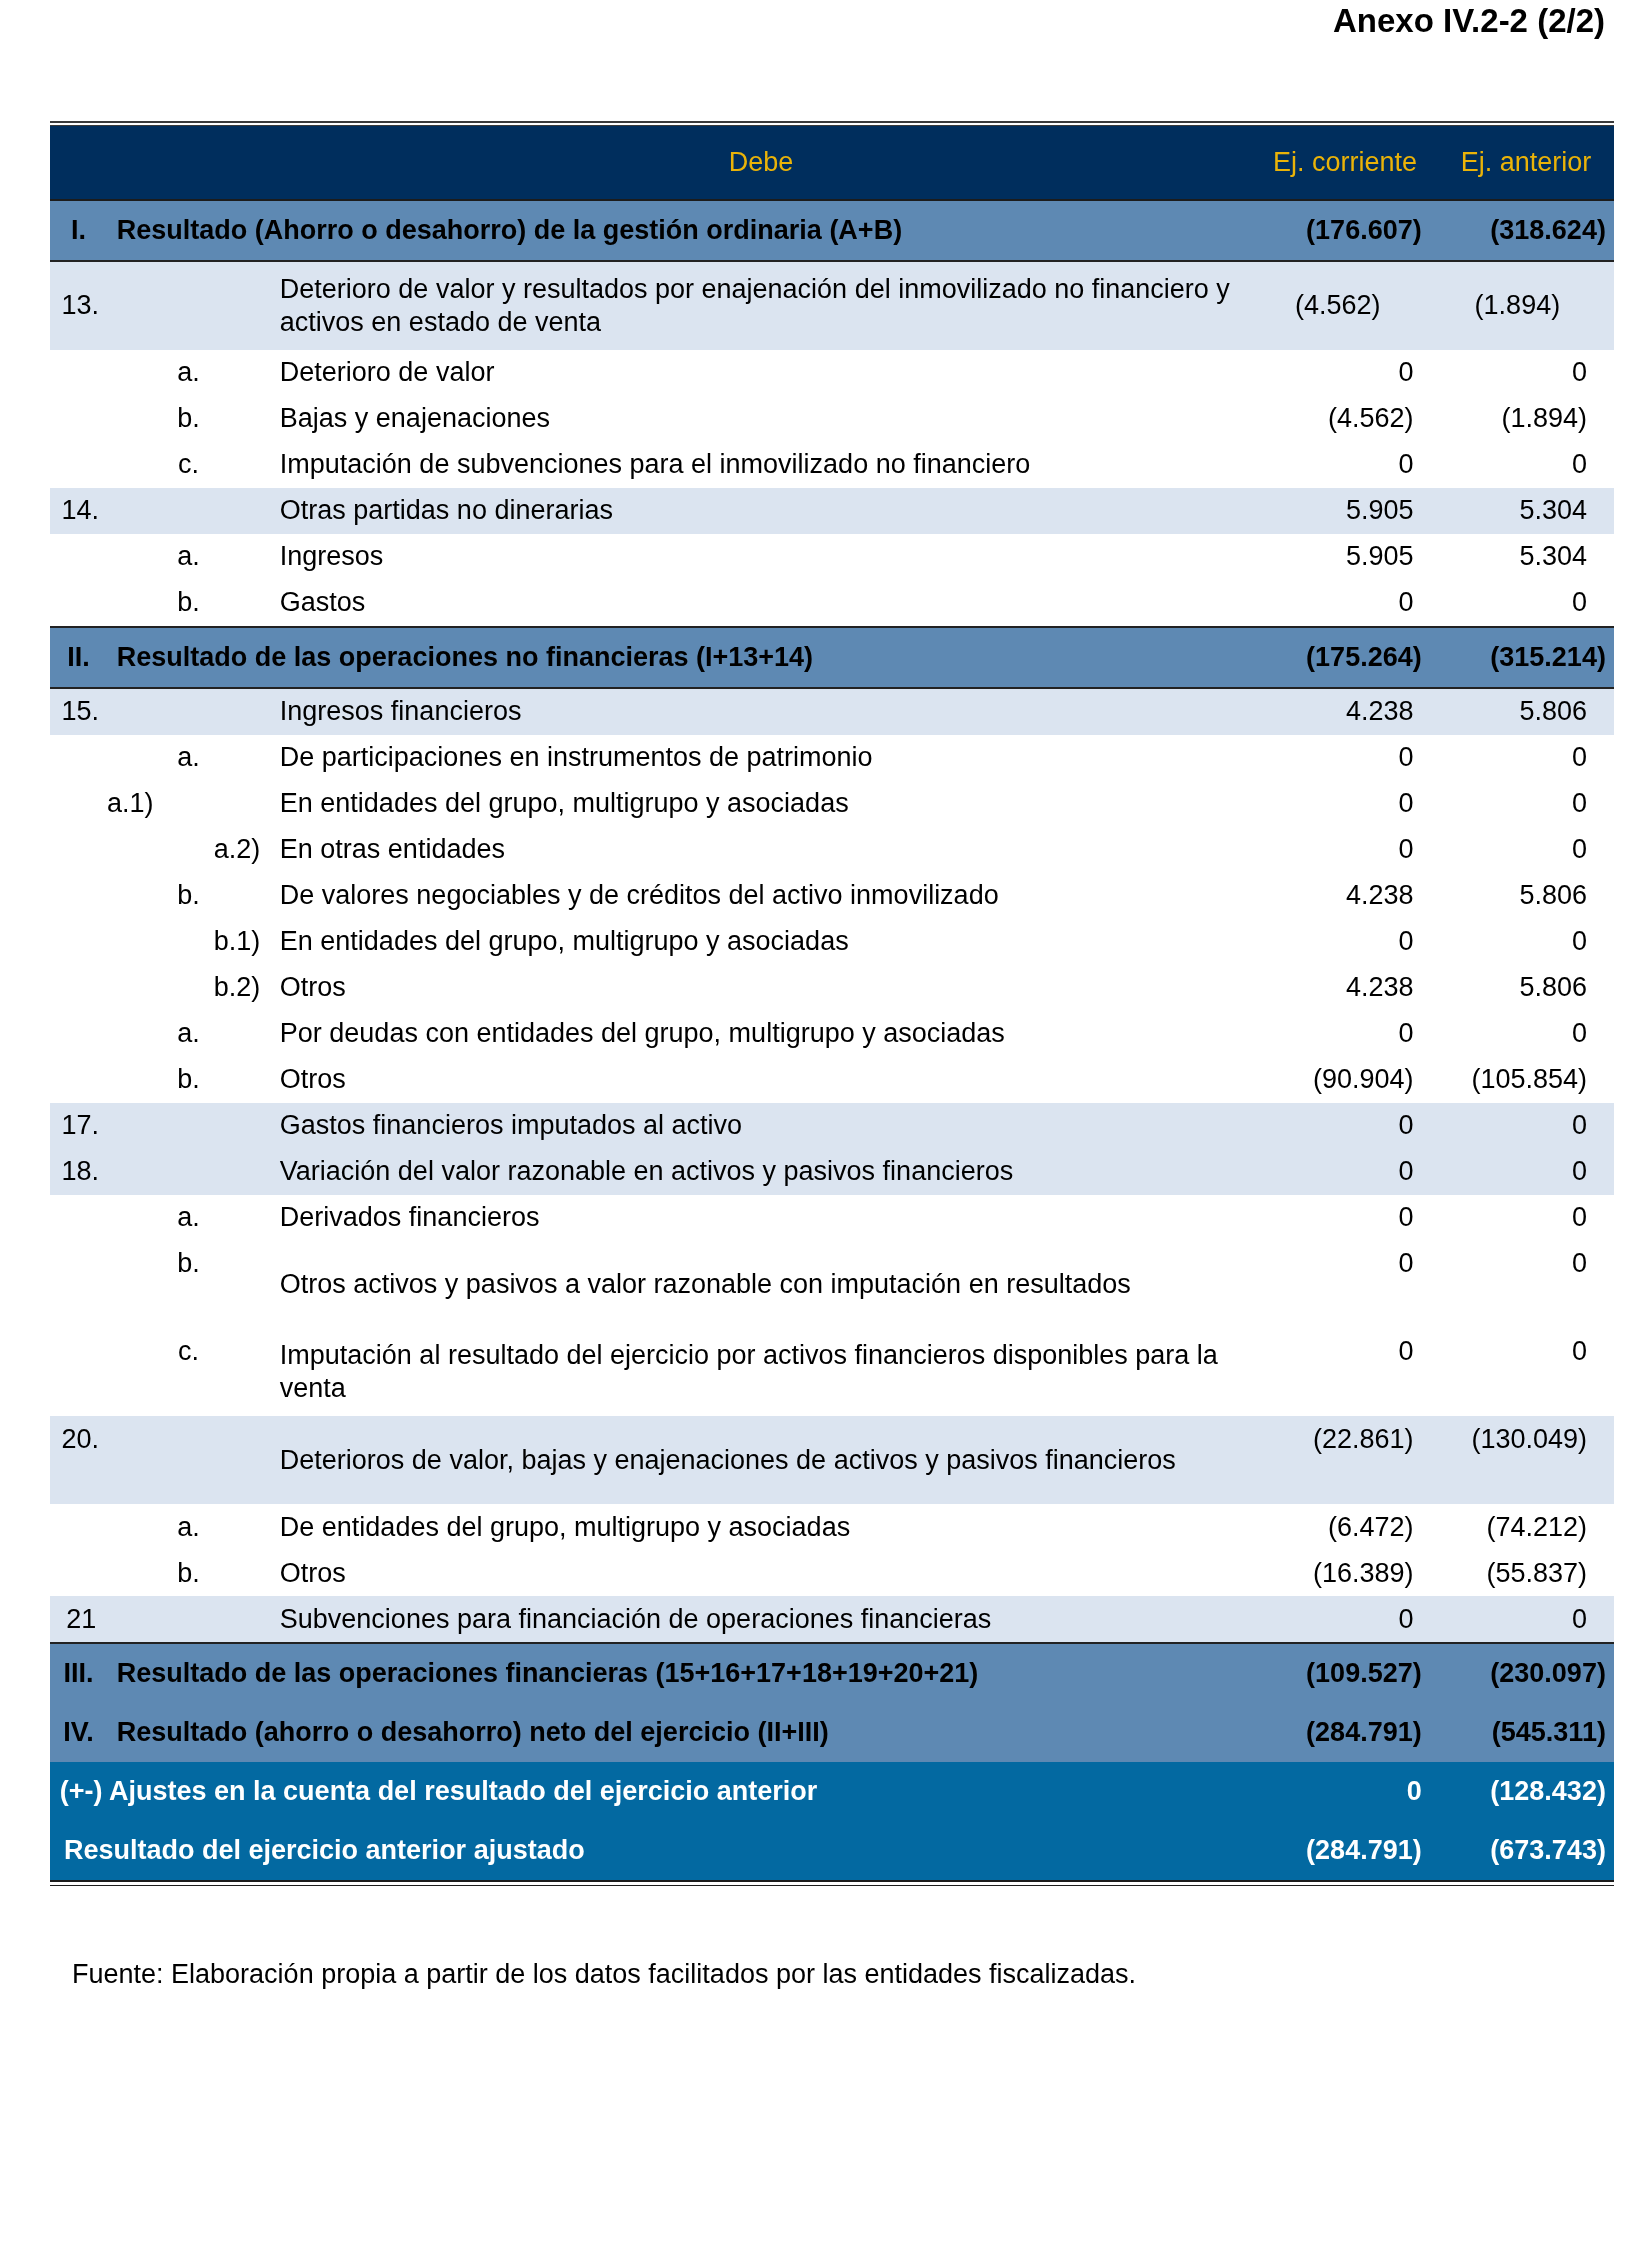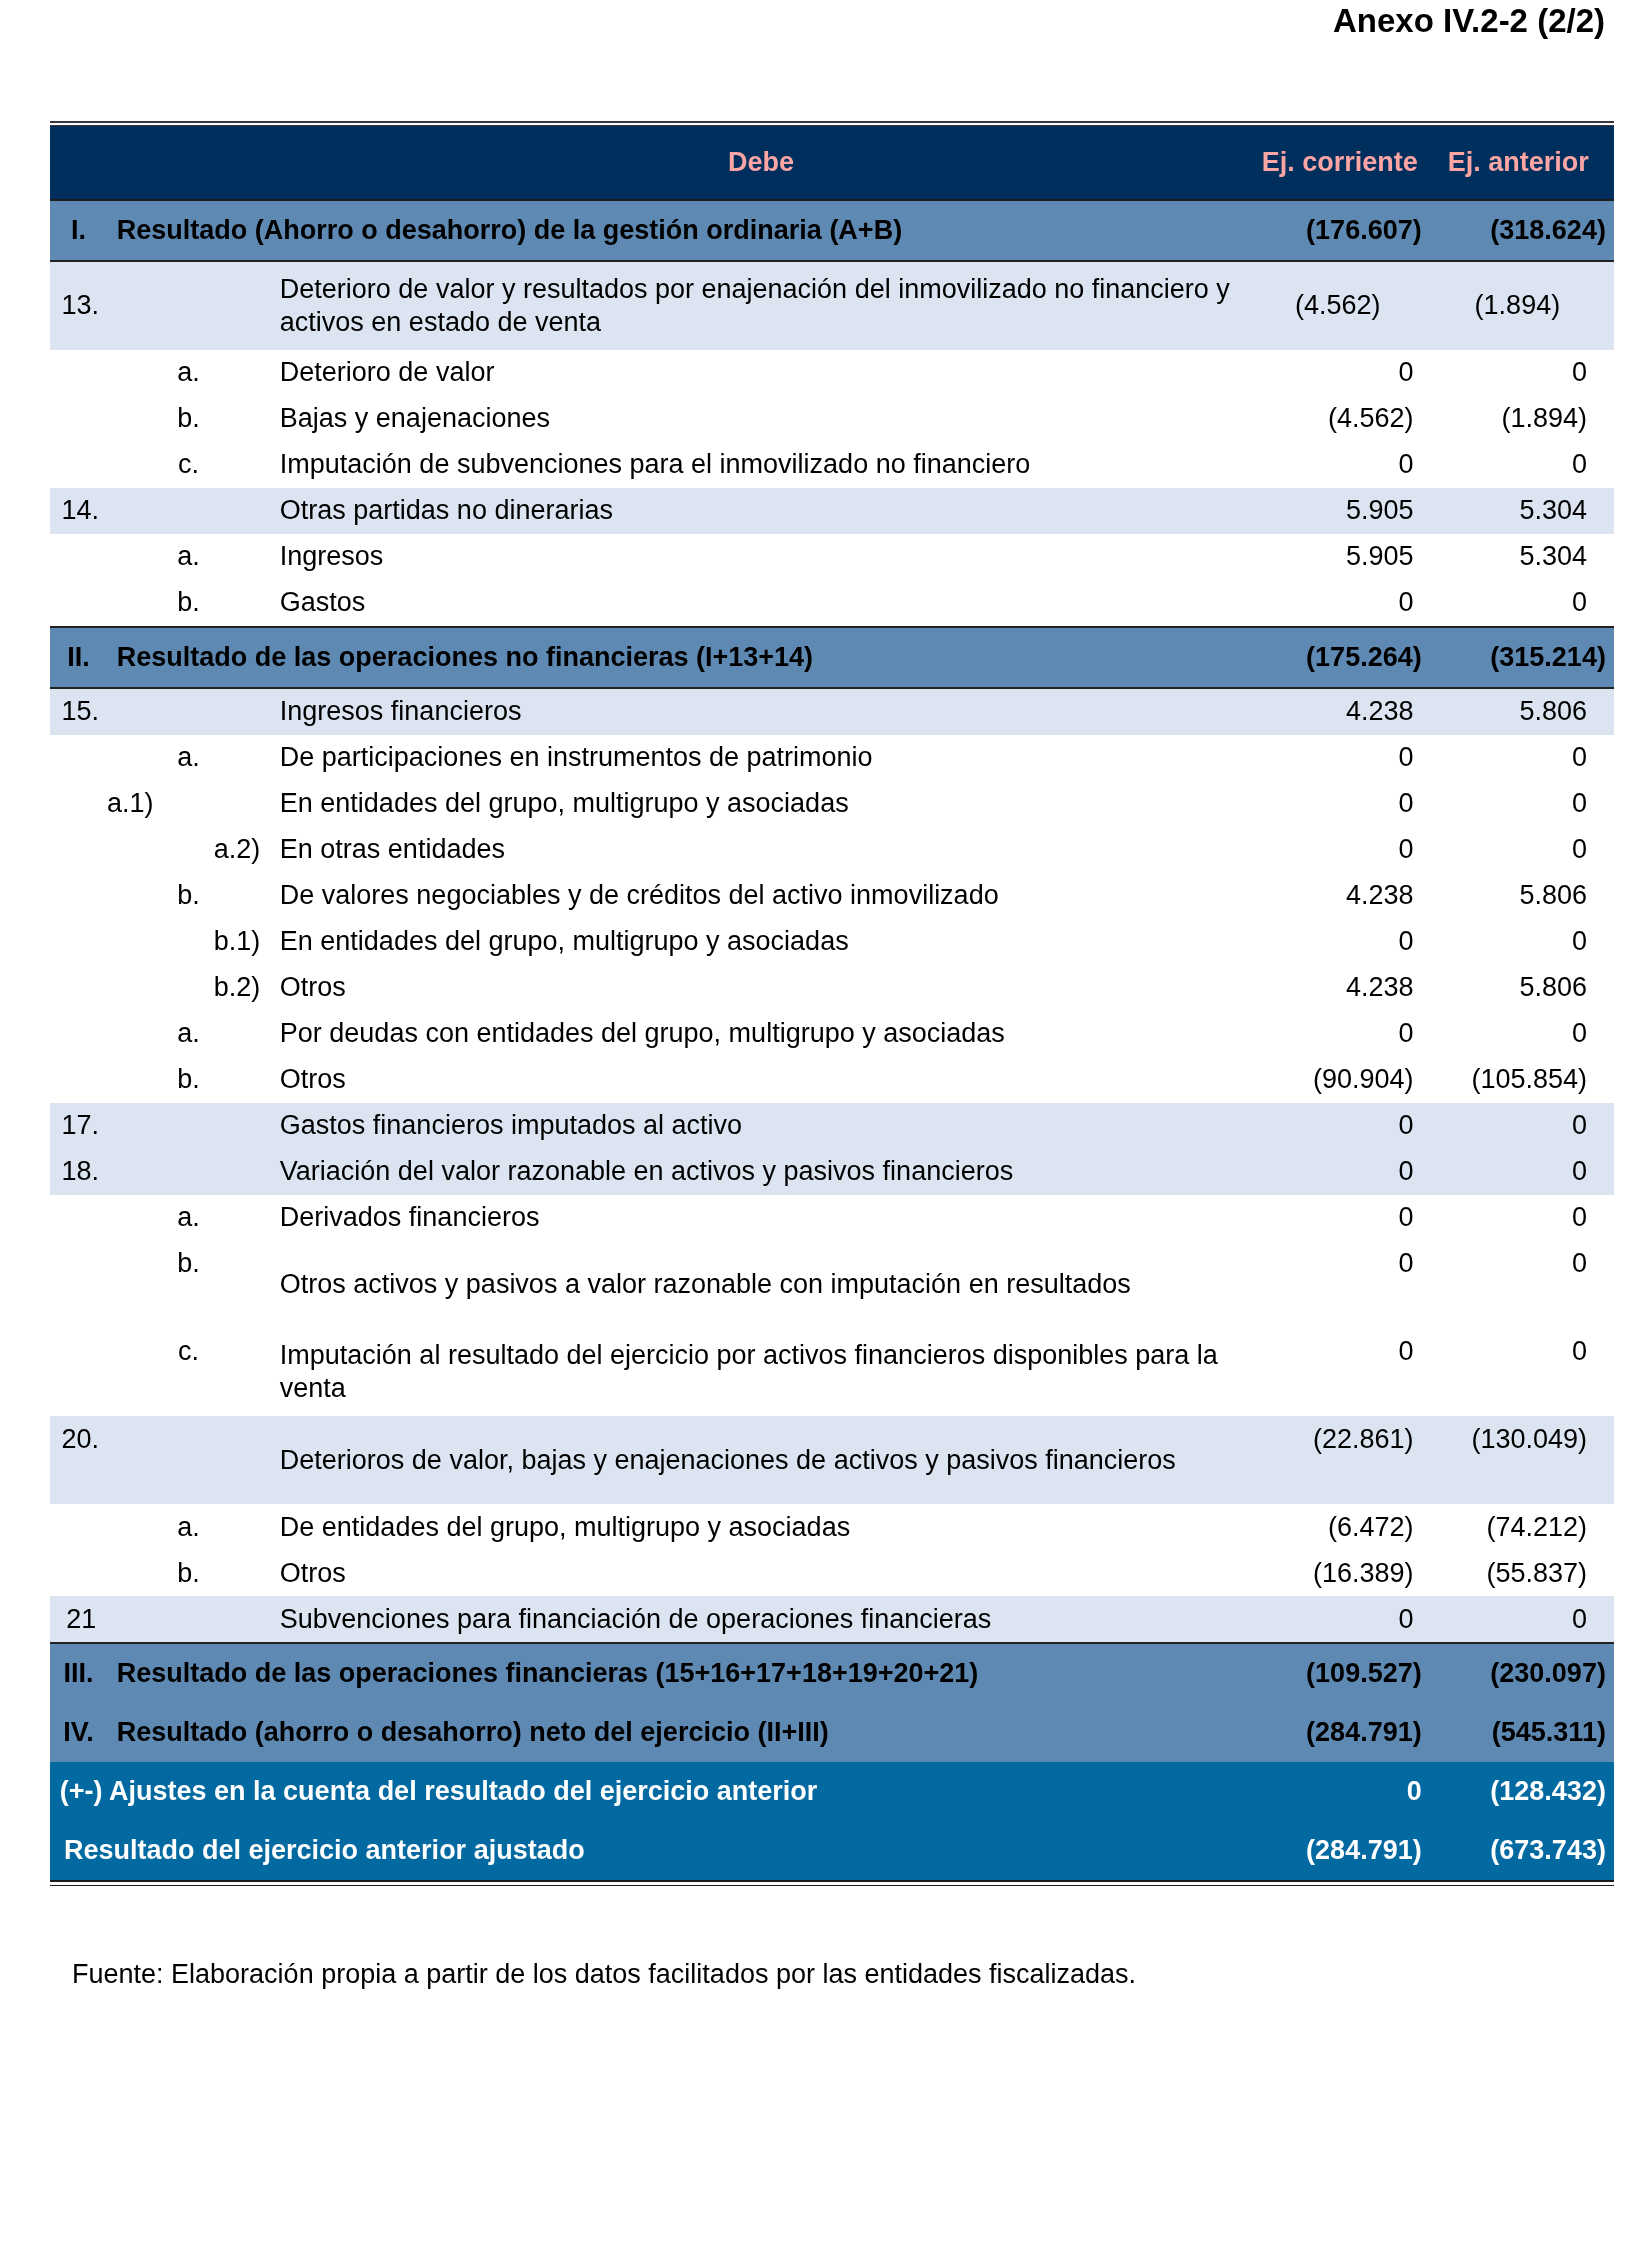--- a/index.html
+++ b/index.html
@@ -7,23 +7,23 @@
   .title { position: absolute; right: 44px; top: 0px; font-size: 33px; font-weight: bold; line-height: 42px; }
   .table-wrap { position: absolute; left: 50px; top: 121px; width: 1564px; }
   .dbl-top { height: 4.9px; border-top: 2.4px solid #3a3a3a; border-bottom: 1.6px solid #3a3a3a; box-sizing: border-box; background: #fff; }
   table { width: 1564px; border-collapse: collapse; table-layout: fixed; font-size: 27px; }
   col.c-num { width: 57px; }
   col.c-sub { width: 163px; }
   col.c-desc { width: 982px; }
   col.c-cur { width: 186px; }
   col.c-ant { width: 176px; }
   td, th { padding: 0 9.8px; vertical-align: middle; line-height: 33px; }
-  tr.header th { background: #002e5d; color: #fca5a5; font-weight: bold; height: 73px; font-size: 27px; }
+  tr.header th { background: #002e5d; color: #eab308; font-weight: normal; height: 73px; font-size: 27px; }
   tr.header th.h-desc { text-align: center; }
-  tr.header th.h-num { text-align: left; }
+  tr.header th.h-num { text-align: center; }
   tr.header { border-bottom: 2.4px solid #1c1c1c; }
   tr.section td { background: #5e89b3; font-weight: bold; height: 59px; }
   tr.section td.num-cell { text-align: center; padding: 0 4.9px; }
   tr.section.top-border { border-top: 2.4px solid #222; }
   tr.section.bot-border { border-bottom: 2.4px solid #222; margin-left: 48px; }
   tr.light td { background: #dbe4f0; height: 46px; }
   tr.plain td { background: #ffffff; height: 46px; }
   tr.tall td { height: 78px; }
   tr.wrap td.desc-cell { line-height: 33px; padding-top: 4.9px; padding-bottom: 4.9px; }
   tr.wrap td.v { vertical-align: top; padding-top: 6.5px; }

